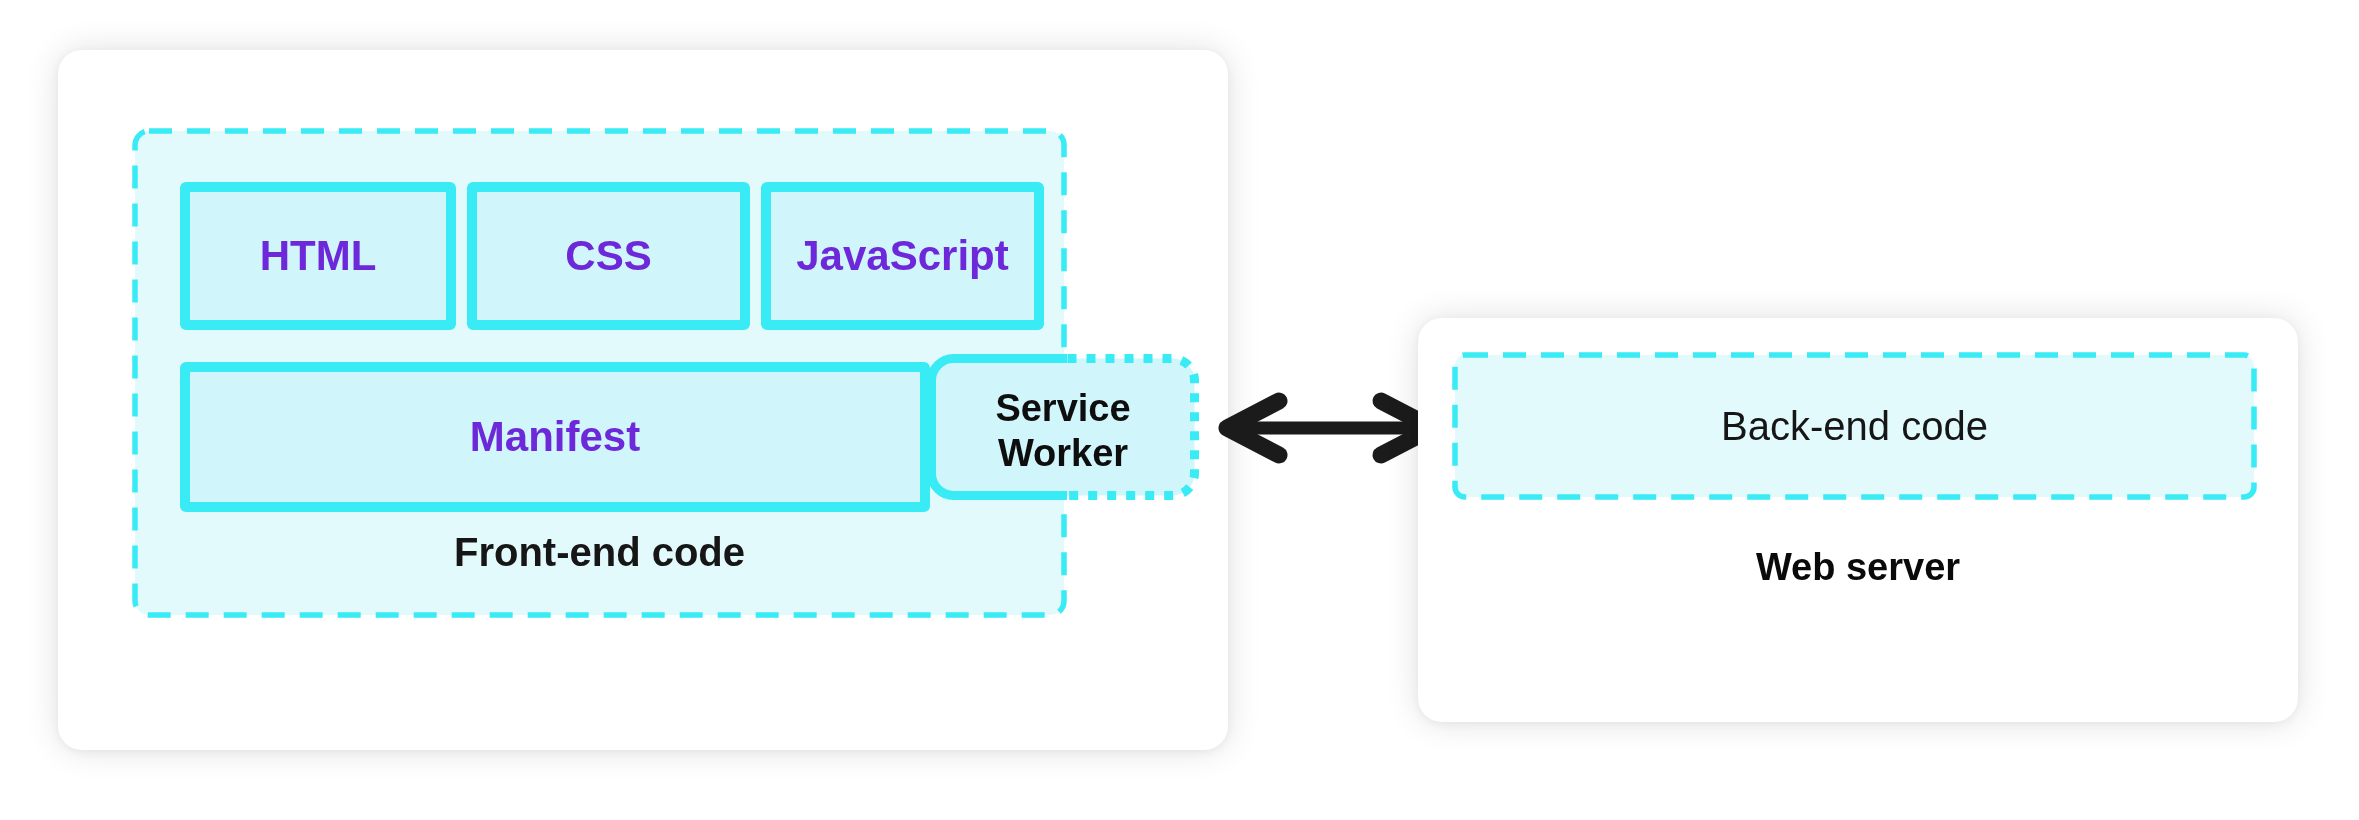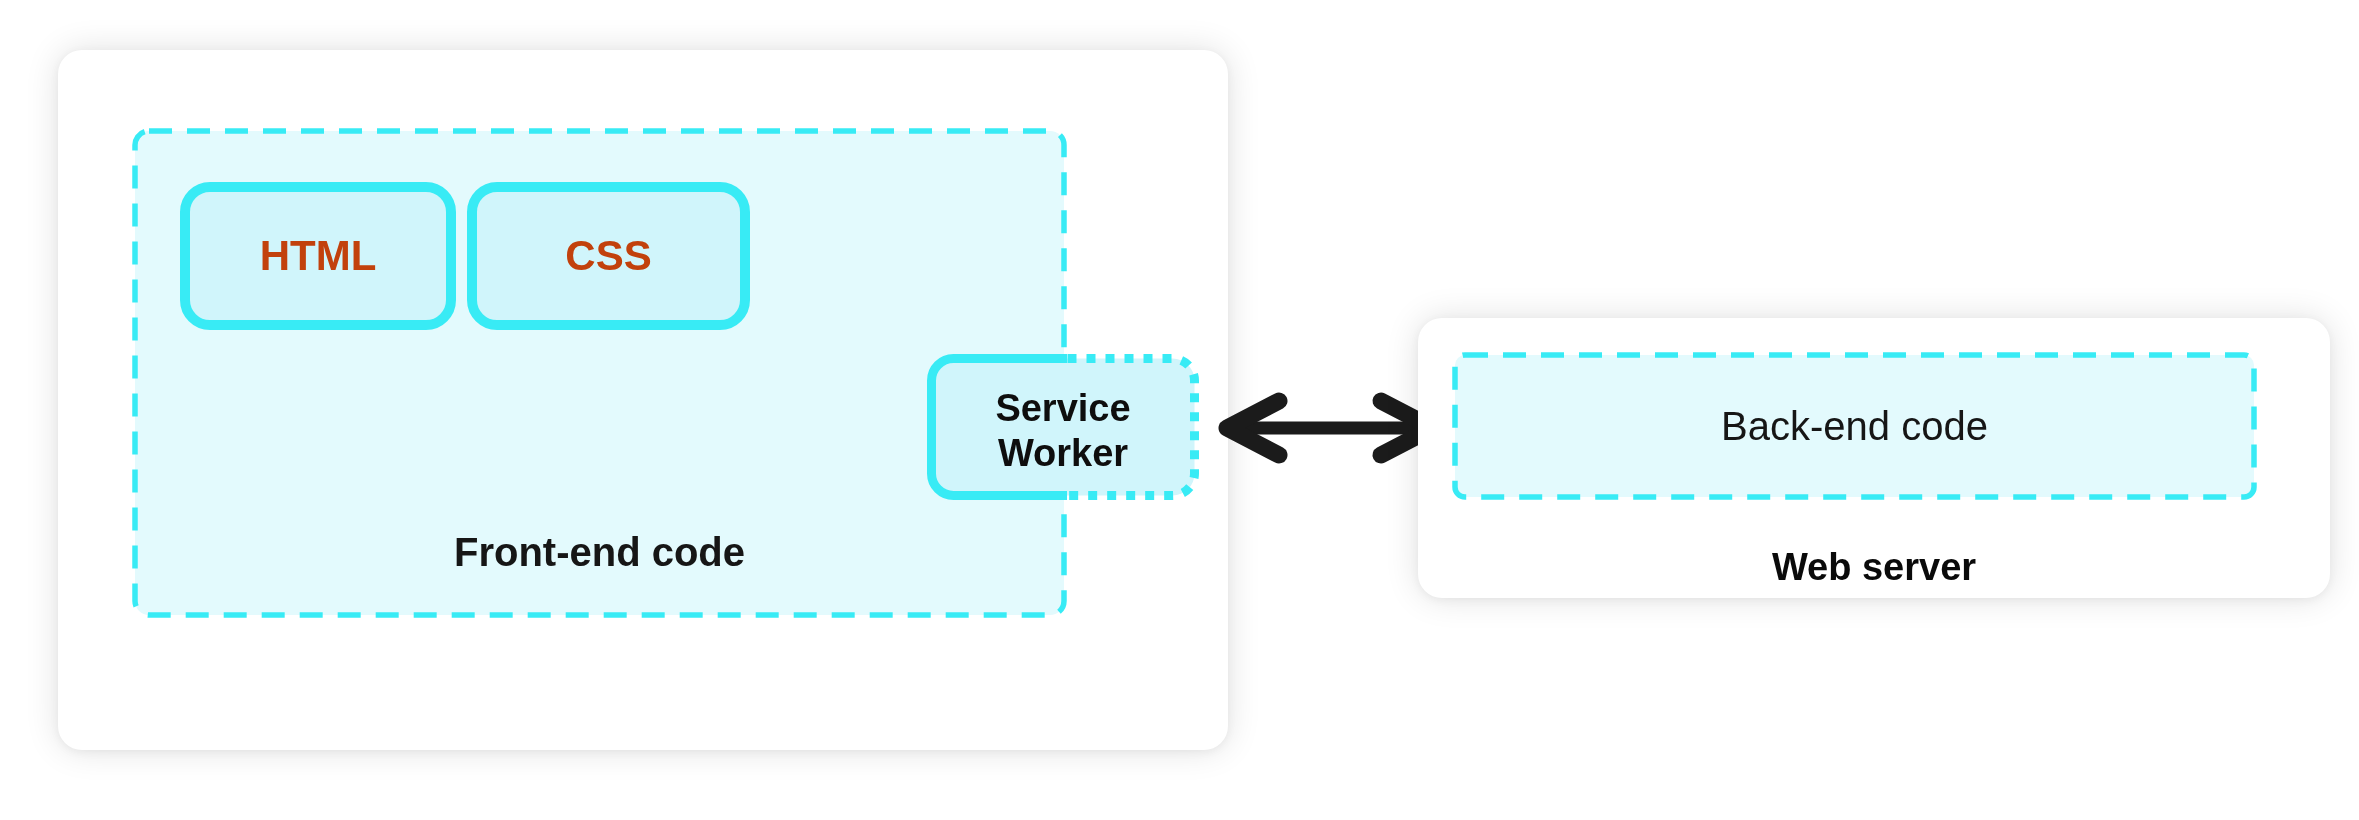--- a/index.html
+++ b/index.html
@@ -5,26 +5,26 @@
   html,body{margin:0;padding:0;background:#ffffff;}
   .canvas{
     position:relative;width:2359px;height:820px;background:#ffffff;overflow:hidden;
     font-family:"Liberation Sans",sans-serif;color:#0e0e0e;
   }
   .card{
     position:absolute;background:#ffffff;border-radius:24px;
     box-shadow:0 0 34px rgba(0,0,0,0.12), 0 2px 10px rgba(0,0,0,0.05);
   }
   .device-card{left:58px;top:50px;width:1170px;height:700px;}
-  .server-card{left:1418px;top:318px;width:880px;height:280px;padding-left:32px;}
+  .server-card{left:1418px;top:318px;width:880px;height:404px;}
   .abs{position:absolute;}
   .cyanbox{
-    position:absolute;background:#d0f5fb;border:10px solid #38ebf5;border-radius:30px;
+    position:absolute;background:#d0f5fb;border:10px solid #38ebf5;border-radius:6px;
     display:flex;align-items:center;justify-content:center;
-    font-weight:bold;font-size:42px;color:#c2410c;text-align:center;
+    font-weight:bold;font-size:42px;color:#6d28d9;text-align:center;
   }
   .soft-label{
     position:absolute;display:flex;align-items:center;justify-content:center;
     font-size:40px;font-weight:normal;color:#161616;
   }
   .card-title{
     position:absolute;left:0;width:100%;text-align:center;font-weight:bold;color:#0a0a0a;
   }
   .device-title{top:596px;font-size:56px;}
   .server-title{top:228px;font-size:38px;}
@@ -44,21 +44,27 @@
     <svg class="abs" style="left:74px;top:78px;" width="935" height="490" viewBox="0 0 935 490">
       <rect x="3" y="3" width="929" height="484" rx="14" fill="#e3fafd" stroke="#38ebf5" stroke-width="5.5" stroke-dasharray="23 15"></rect>
     </svg>
 
     <div class="cyanbox" style="left:122px;top:132px;width:256px;height:128px;">
       <span>HTML</span>
     </div>
     <div class="cyanbox" style="left:409px;top:132px;width:263px;height:128px;">
       <span>CSS</span>
     </div>
+    <div class="cyanbox" style="left:703px;top:132px;width:263px;height:128px;">
+      <span>JavaScript</span>
+    </div>
 
+    <div class="cyanbox" style="left:122px;top:312px;width:730px;height:130px;">
+      <span>Manifest</span>
+    </div>
 
     <div class="sw-wrap">
       <svg width="272" height="146" viewBox="0 0 272 146">
         <defs>
           <clipPath id="swLeft">
               <rect x="0" y="0" width="140" height="146"></rect>
             </clipPath>
           <clipPath id="swRight">
               <rect x="140" y="0" width="132" height="146"></rect>
             </clipPath>

